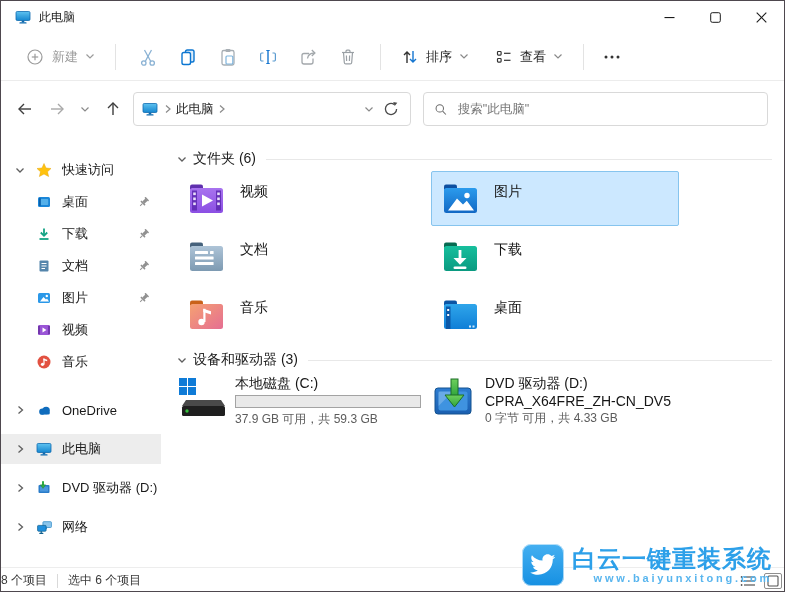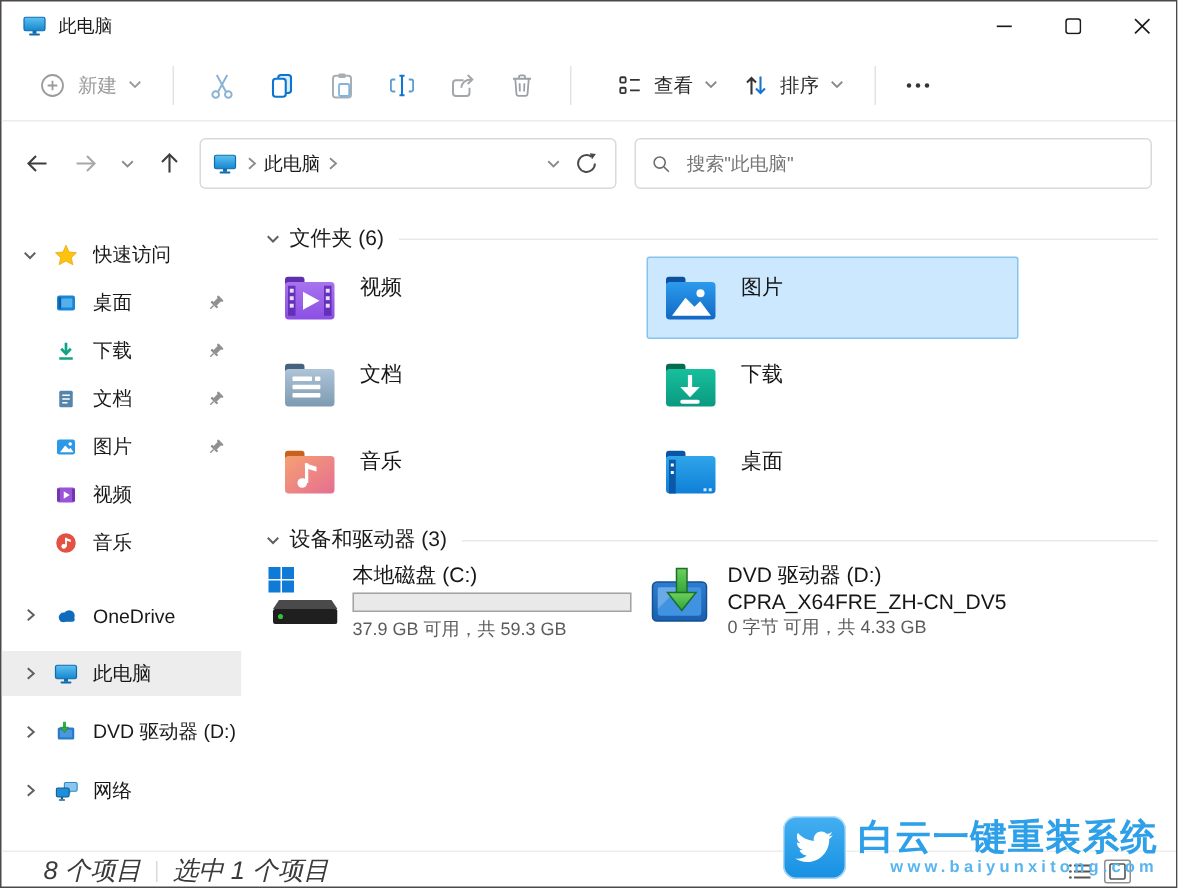--- a/index.html
+++ b/index.html
@@ -61,21 +61,21 @@
   .drives{margin-top:8px;}
   .drive{width:248px;display:flex;margin-top:2px;}
   .dicon{width:48px;flex-shrink:0;margin-right:10px;margin-top:2px;}
   .dinfo{display:flex;flex-direction:column;}
   .dname{font-size:14px;color:#161616;line-height:18px;white-space:nowrap;}
   .dbar{width:186px;height:13px;box-sizing:border-box;border:1px solid #a3a3a3;background:#e9e9e9;margin:3px 0;}
   .dfill{height:100%;background:#29a3dc;}
   .ddetail{font-size:12px;color:#5c5c5c;line-height:17px;white-space:nowrap;}
   
   .statusbar{height:25px;border-top:1px solid #ededed;display:flex;align-items:center;
-    padding:0 28px;font-size:17px;color:#3a3a3a;font-style:italic;}
+    padding:0 0;font-size:12px;color:#3a3a3a;}
   .sb-sep{width:1px;height:14px;background:#d9d9d9;margin:0 10px;}
   .sb-icons{margin-left:auto;display:flex;align-items:center;gap:8px;margin-right:2px;}
   .sb-iconbox{border:1px solid #8f8f8f;border-radius:2px;padding:1px 2px;display:flex;}
   
   .watermark{position:absolute;right:12px;bottom:5px;display:flex;align-items:center;gap:8px;z-index:5;}
   .wm-logo{width:42px;height:42px;border-radius:9px;background:linear-gradient(180deg,#45b0f1,#1690e2);
     display:flex;align-items:center;justify-content:center;box-shadow:0 0 0 1px rgba(255,255,255,.6) inset;}
   .wm-text{display:flex;flex-direction:column;align-items:flex-end;}
   .wm-title{font-size:24px;font-weight:bold;color:#2da0e9;letter-spacing:1px;line-height:27px;
     text-shadow:0 0 1px #fff,0 0 2px rgba(255,255,255,.8);white-space:nowrap;}
@@ -173,38 +173,38 @@
     <div class="tool-btn">
       <svg width="20" height="20" viewBox="0 0 20 20" fill="none" stroke="#9aa0a5" stroke-width="1.2">
           <path d="M4,5.5 h12"></path>
           <path d="M8,5.5 V4.2 a1,1 0 0 1 1,-1 h2 a1,1 0 0 1 1,1 V5.5"></path>
           <path d="M5.5,5.5 l.8,10 a1.5,1.5 0 0 0 1.5,1.4 h4.4 a1.5,1.5 0 0 0 1.5,-1.4 l.8,-10"></path>
           <line x1="8.4" y1="8.5" x2="8.6" y2="14"></line>
           <line x1="11.6" y1="8.5" x2="11.4" y2="14"></line>
         </svg>
     </div>
     <div class="tool-sep"></div>
+    <div class="tool-group">
+      <svg width="18" height="18" viewBox="0 0 18 18" fill="none">
+          <path d="M6,15 V4 M3,7 L6,4 L9,7" stroke="#333" stroke-width="1.4"></path>
+          <path d="M12,3 V14 M9,11 L12,14 L15,11" stroke="#1576d0" stroke-width="1.4"></path>
+        </svg>
+      <span class="tool-label dark">排序</span>
+      <svg width="10" height="7" viewBox="0 0 10 7">
+          <polyline points="1.5,1.5 5,5 8.5,1.5" fill="none" stroke="#8a8a8a" stroke-width="1.2"></polyline>
+        </svg>
+    </div>
     <div class="tool-group" style="margin-left:10px;">
       <svg width="18" height="18" viewBox="0 0 18 18" fill="none" stroke="#333" stroke-width="1.2">
           <rect x="2.5" y="3.5" width="3.6" height="3.6" rx="0.8"></rect>
           <line x1="9" y1="5.3" x2="15.5" y2="5.3"></line>
           <rect x="2.5" y="10.5" width="3.6" height="3.6" rx="0.8"></rect>
           <line x1="9" y1="12.3" x2="15.5" y2="12.3"></line>
         </svg>
       <span class="tool-label dark">查看</span>
-      <svg width="10" height="7" viewBox="0 0 10 7">
-          <polyline points="1.5,1.5 5,5 8.5,1.5" fill="none" stroke="#8a8a8a" stroke-width="1.2"></polyline>
-        </svg>
-    </div>
-    <div class="tool-group">
-      <svg width="18" height="18" viewBox="0 0 18 18" fill="none">
-          <path d="M6,15 V4 M3,7 L6,4 L9,7" stroke="#333" stroke-width="1.4"></path>
-          <path d="M12,3 V14 M9,11 L12,14 L15,11" stroke="#1576d0" stroke-width="1.4"></path>
-        </svg>
-      <span class="tool-label dark">排序</span>
       <svg width="10" height="7" viewBox="0 0 10 7">
           <polyline points="1.5,1.5 5,5 8.5,1.5" fill="none" stroke="#8a8a8a" stroke-width="1.2"></polyline>
         </svg>
     </div>
     <div class="tool-sep"></div>
     <div class="tool-btn" style="width:32px;">
       <svg width="18" height="18" viewBox="0 0 18 18">
           <circle cx="3" cy="9" r="1.5" fill="#333"></circle>
           <circle cx="9" cy="9" r="1.5" fill="#333"></circle>
           <circle cx="15" cy="9" r="1.5" fill="#333"></circle>
@@ -669,21 +669,21 @@
           </span>
         </div>
       </div>
 
     </div>
   </div>
 
   <div class="statusbar">
     <span>8 个项目</span>
     <span class="sb-sep"></span>
-    <span>选中 1 个项目</span>
+    <span>选中 6 个项目</span>
     <span class="sb-icons">
       <span style="display:flex;">
         <svg width="16" height="12" viewBox="0 0 16 12">
             <circle cx="1.6" cy="2" r="0.9" fill="#555"></circle>
             <line x1="4" y1="2" x2="15" y2="2" stroke="#555" stroke-width="1.2"></line>
             <circle cx="1.6" cy="6" r="0.9" fill="#555"></circle>
             <line x1="4" y1="6" x2="15" y2="6" stroke="#555" stroke-width="1.2"></line>
             <circle cx="1.6" cy="10" r="0.9" fill="#555"></circle>
             <line x1="4" y1="10" x2="15" y2="10" stroke="#555" stroke-width="1.2"></line>
           </svg>

